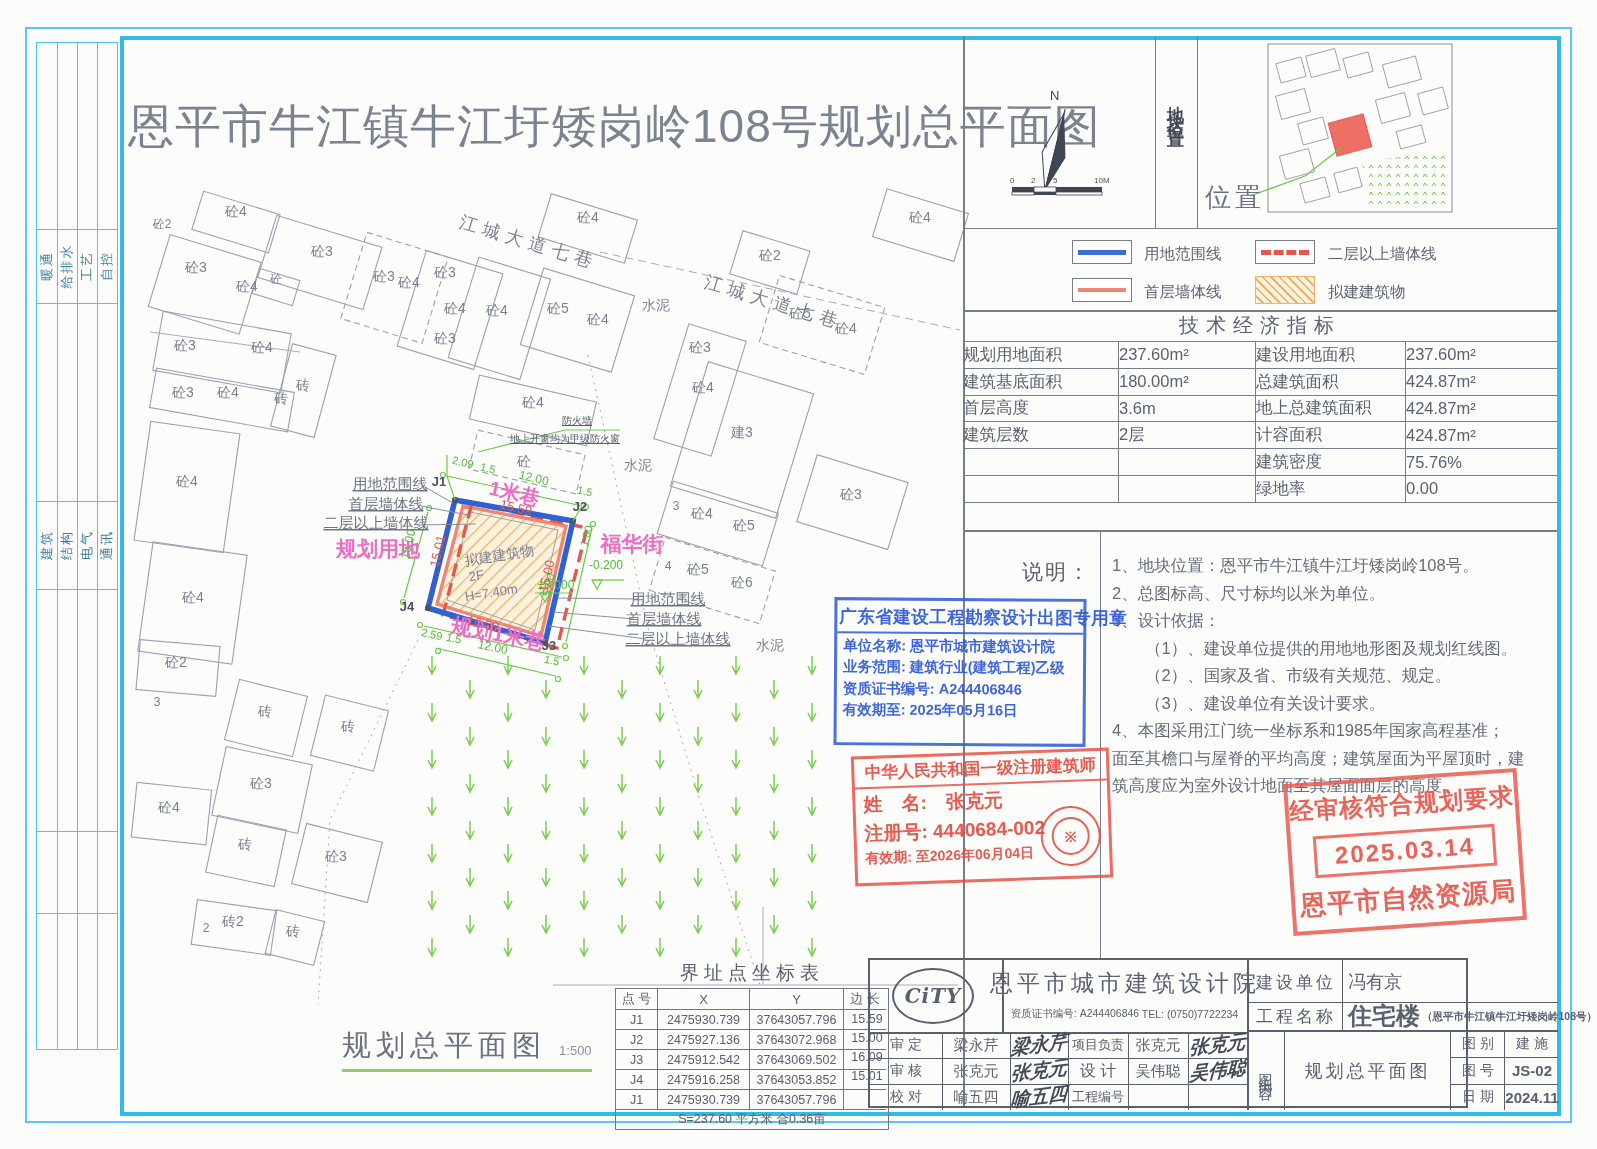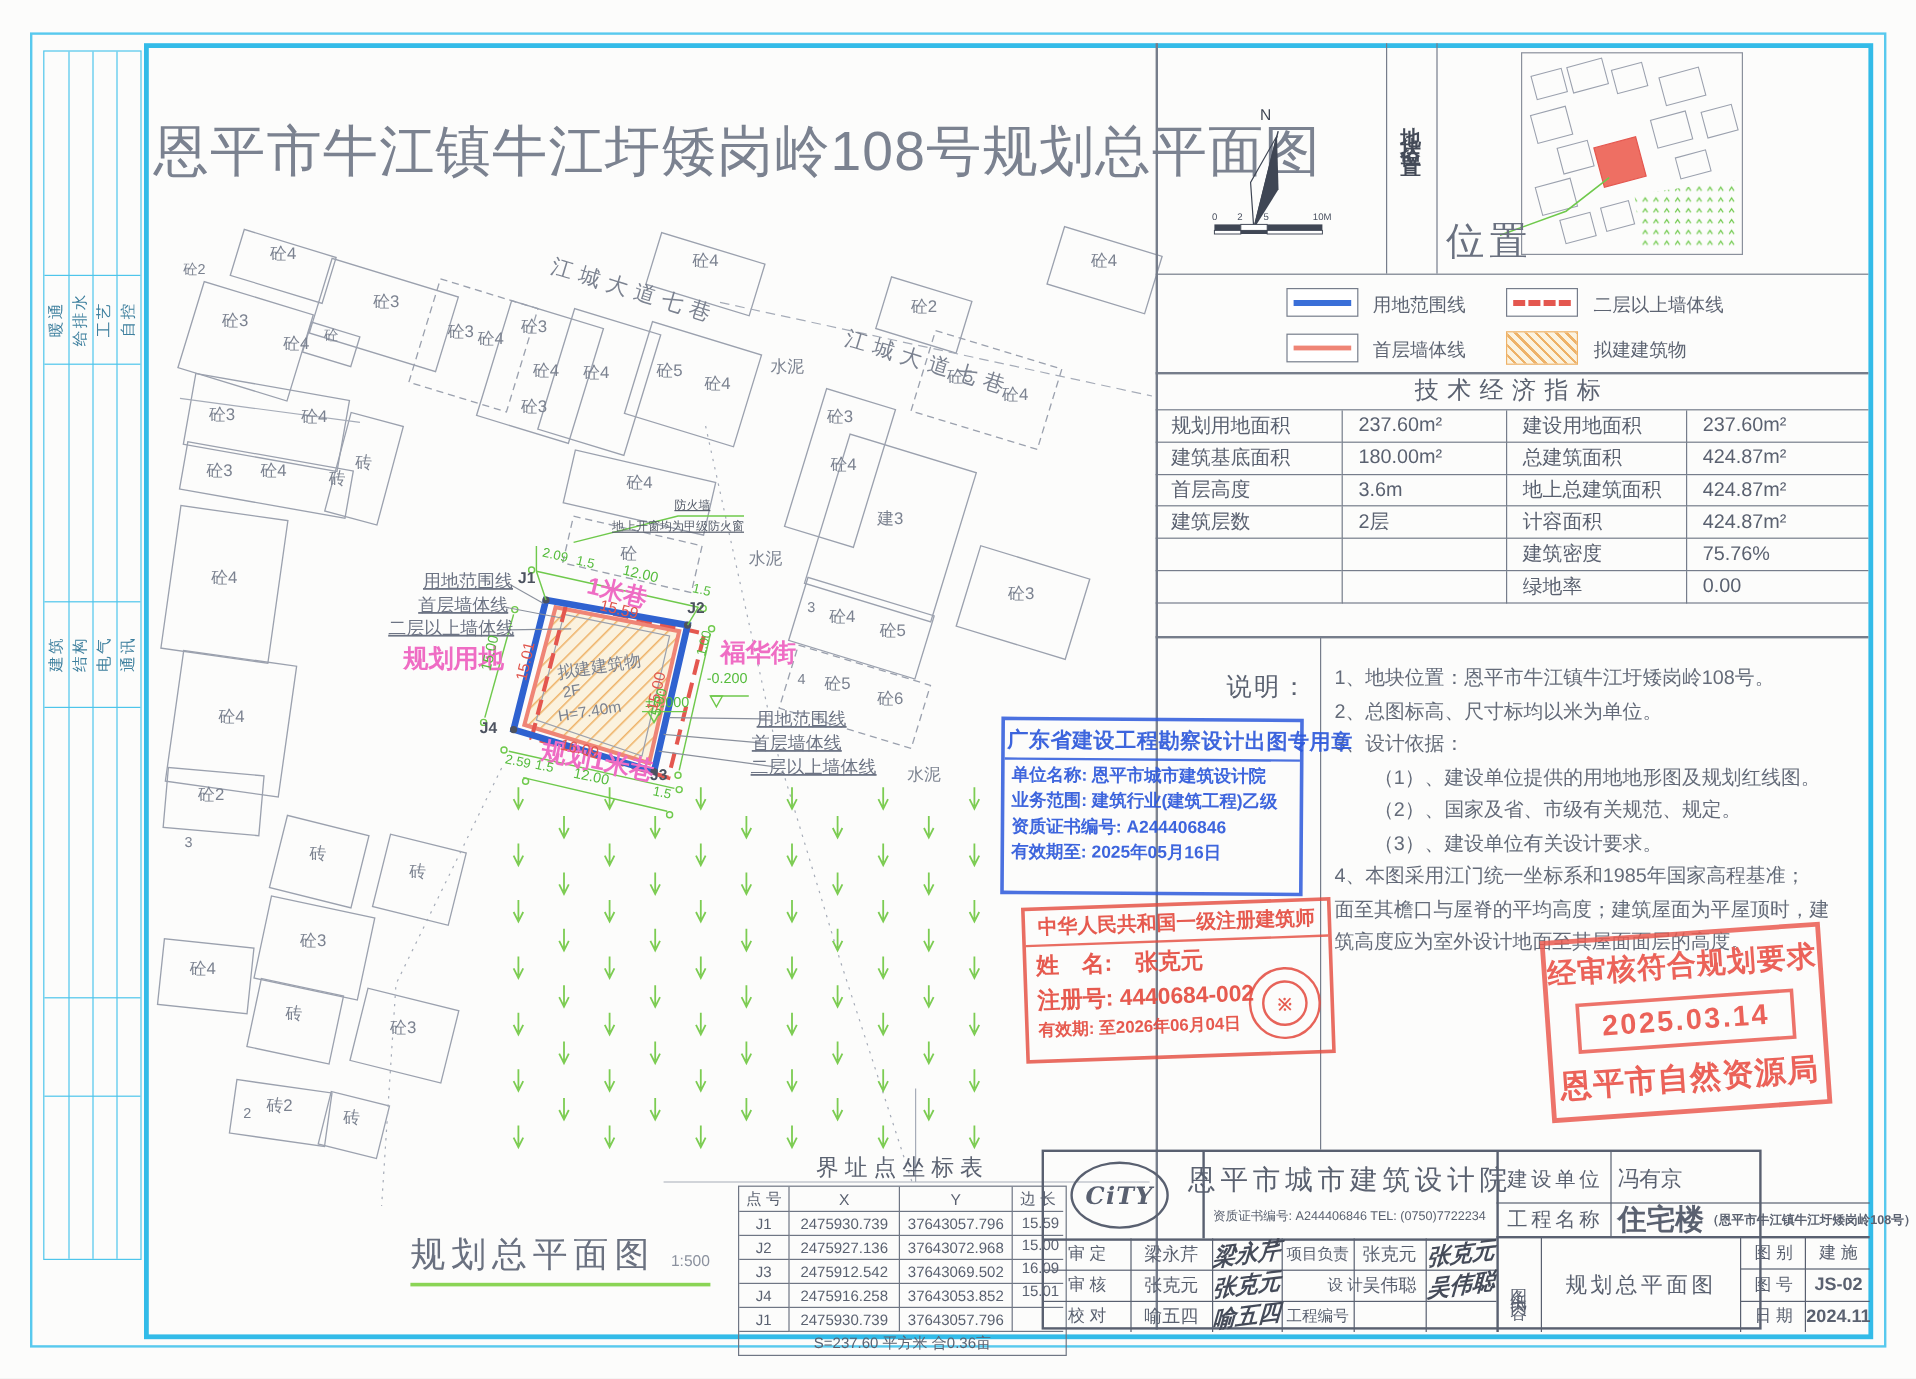--- a/index.html
+++ b/index.html
@@ -14,33 +14,33 @@
   .disc-hline{position:absolute;left:0;right:0;height:1px;background:#4ec5eb;}
   .disc-txt{position:absolute;transform:rotate(-90deg);transform-origin:center;
             font-size:13px;color:#3d7f9e;white-space:nowrap;letter-spacing:2px;}
   
   .gline{background:#767d8b;}
   
   .big-title{left:128px;top:96px;width:838px;font-size:46px;letter-spacing:1px;color:#7b8290;
              white-space:nowrap;font-weight:400;}
   
   .vertical-label{writing-mode:vertical-rl;letter-spacing:8px;font-size:17px;color:#434a57;font-weight:bold;}
-  .pos-label{font-size:32px;color:#6a7180;letter-spacing:4px;}
+  .pos-label{font-size:26px;color:#6a7180;letter-spacing:4px;}
   .n-label{font-size:13px;color:#3f4654;}
   .tick-lab{font-size:8px;color:#4a5160;}
   
   .legend-item-label{font-size:15.5px;color:#5d6472;}
   .leg-line{height:5px;}
   .leg-box{border:1px solid #767d8b;background:#fff;display:flex;align-items:center;justify-content:center;}
   
   .ind-table{left:963px;top:310px;width:594px;height:220px;font-size:16.5px;color:#5a6170;}
   .ind-title{height:31px;display:flex;align-items:center;justify-content:center;font-size:20px;
              letter-spacing:7px;border-bottom:1px solid #767d8b;}
   .ind-row{display:grid;grid-template-columns:155px 137px 150px 152px;height:26.8px;}
-  .ind-row>div{border-bottom:1px solid #767d8b;display:flex;align-items:center;padding-left:13px;box-sizing:border-box;text-align:right;}
+  .ind-row>div{border-bottom:1px solid #767d8b;display:flex;align-items:center;box-sizing:border-box;text-align:right;}
   .ind-row>div.vcell{border-left:1px solid #767d8b;}
   
   .notes-label{font-size:21px;letter-spacing:2px;color:#5a6170;}
   .note-line{font-size:16.5px;line-height:27.5px;color:#646b79;}
   
   .stamp-blue{left:834px;top:598px;width:246px;height:142px;border:3.5px solid rgba(44,88,218,.85);
               color:rgba(44,88,218,.92);transform:rotate(.4deg);background:rgba(255,255,255,.06);}
   .stamp-blue .st-title{font-size:17.5px;font-weight:bold;text-align:center;padding:4px 2px 3px;
               border-bottom:2.5px solid rgba(44,88,218,.85);letter-spacing:.5px;white-space:nowrap;}
   .stamp-blue .st-line{font-size:14.5px;font-weight:bold;padding:2.5px 6px 0;white-space:nowrap;}
@@ -635,21 +635,21 @@
     <div id="personnel">
         <div class="tb-txt" style="left: 0px; width: 72px; top: 72px; height: 26px; font-size: 14px;">审 定</div>
         <div class="tb-txt" style="left: 72px; width: 68px; top: 72px; height: 26px; font-size: 15px;">梁永芹</div>
         <div class="tb-txt sig" style="left: 140px; width: 58px; top: 72px; height: 26px; font-size: 19px;">梁永芹</div>
         <div class="tb-txt" style="left: 198px; width: 60px; top: 72px; height: 26px; font-size: 13px;">项目负责</div>
         <div class="tb-txt" style="left: 258px; width: 60px; top: 72px; height: 26px; font-size: 15px;">张克元</div>
         <div class="tb-txt sig" style="left: 318px; width: 59px; top: 72px; height: 26px; font-size: 19px;">张克元</div>
         <div class="tb-txt" style="left: 0px; width: 72px; top: 98px; height: 26px; font-size: 14px;">审 核</div>
         <div class="tb-txt" style="left: 72px; width: 68px; top: 98px; height: 26px; font-size: 15px;">张克元</div>
         <div class="tb-txt sig" style="left: 140px; width: 58px; top: 98px; height: 26px; font-size: 19px;">张克元</div>
-        <div class="tb-txt" style="left: 198px; width: 60px; top: 98px; height: 26px; font-size: 13px; padding-left: 23px;">设  计</div>
+        <div class="tb-txt" style="left: 198px; width: 60px; top: 98px; height: 26px; font-size: 16px;">设  计</div>
         <div class="tb-txt" style="left: 258px; width: 60px; top: 98px; height: 26px; font-size: 15px;">吴伟聪</div>
         <div class="tb-txt sig" style="left: 318px; width: 59px; top: 98px; height: 26px; font-size: 19px;">吴伟聪</div>
         <div class="tb-txt" style="left: 0px; width: 72px; top: 124px; height: 26px; font-size: 14px;">校 对</div>
         <div class="tb-txt" style="left: 72px; width: 68px; top: 124px; height: 26px; font-size: 15px;">喻五四</div>
         <div class="tb-txt sig" style="left: 140px; width: 58px; top: 124px; height: 26px; font-size: 19px;">喻五四</div>
         <div class="tb-txt" style="left: 198px; width: 60px; top: 124px; height: 26px; font-size: 13px;">工程编号</div>
         <div class="tb-txt" style="left: 258px; width: 60px; top: 124px; height: 26px; font-size: 15px;"></div>
         <div class="tb-txt sig" style="left: 318px; width: 59px; top: 124px; height: 26px; font-size: 19px;"></div>
       </div>
 

